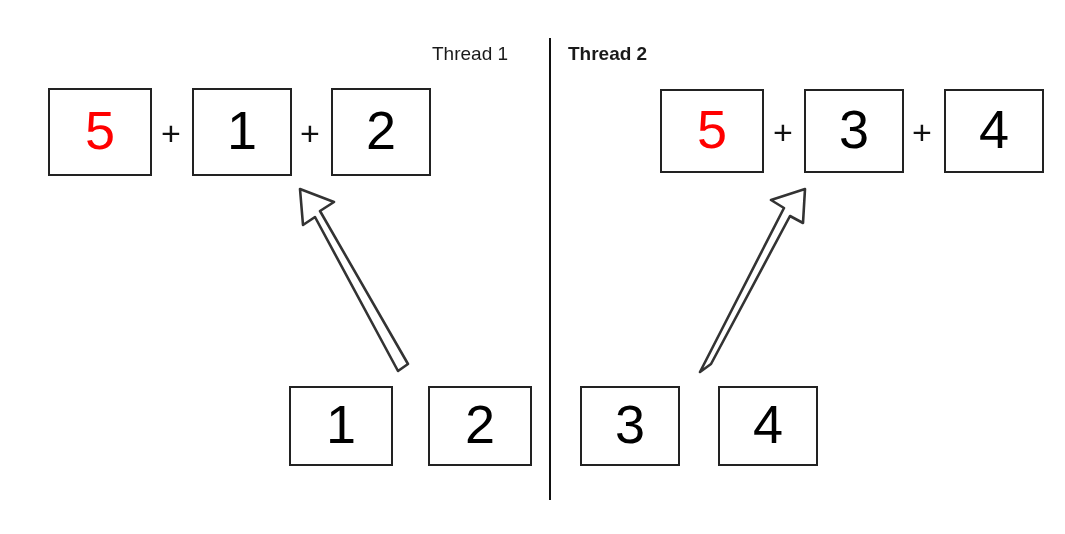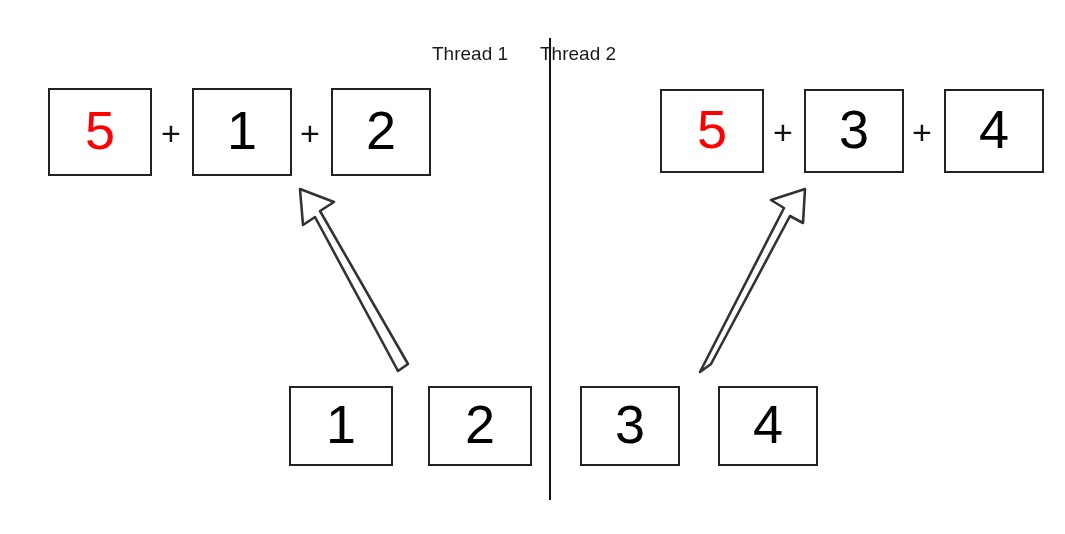--- a/index.html
+++ b/index.html
@@ -16,21 +16,21 @@
     overflow: hidden;
   }
   .thread-label {
     position: absolute;
     font-size: 19px;
     color: #1a1a1a;
     white-space: nowrap;
     line-height: 1;
   }
   #thread-1-label { left: 432px; top: 44px; }
-  #thread-2-label { left: 540px; top: 44px; }
+  #thread-2-label { left: 568px; top: 44px; font-weight: bold; }
 
   .divider {
     position: absolute;
     left: 549px;
     top: 38px;
     width: 2px;
     height: 462px;
     background: #111111;
   }
 

